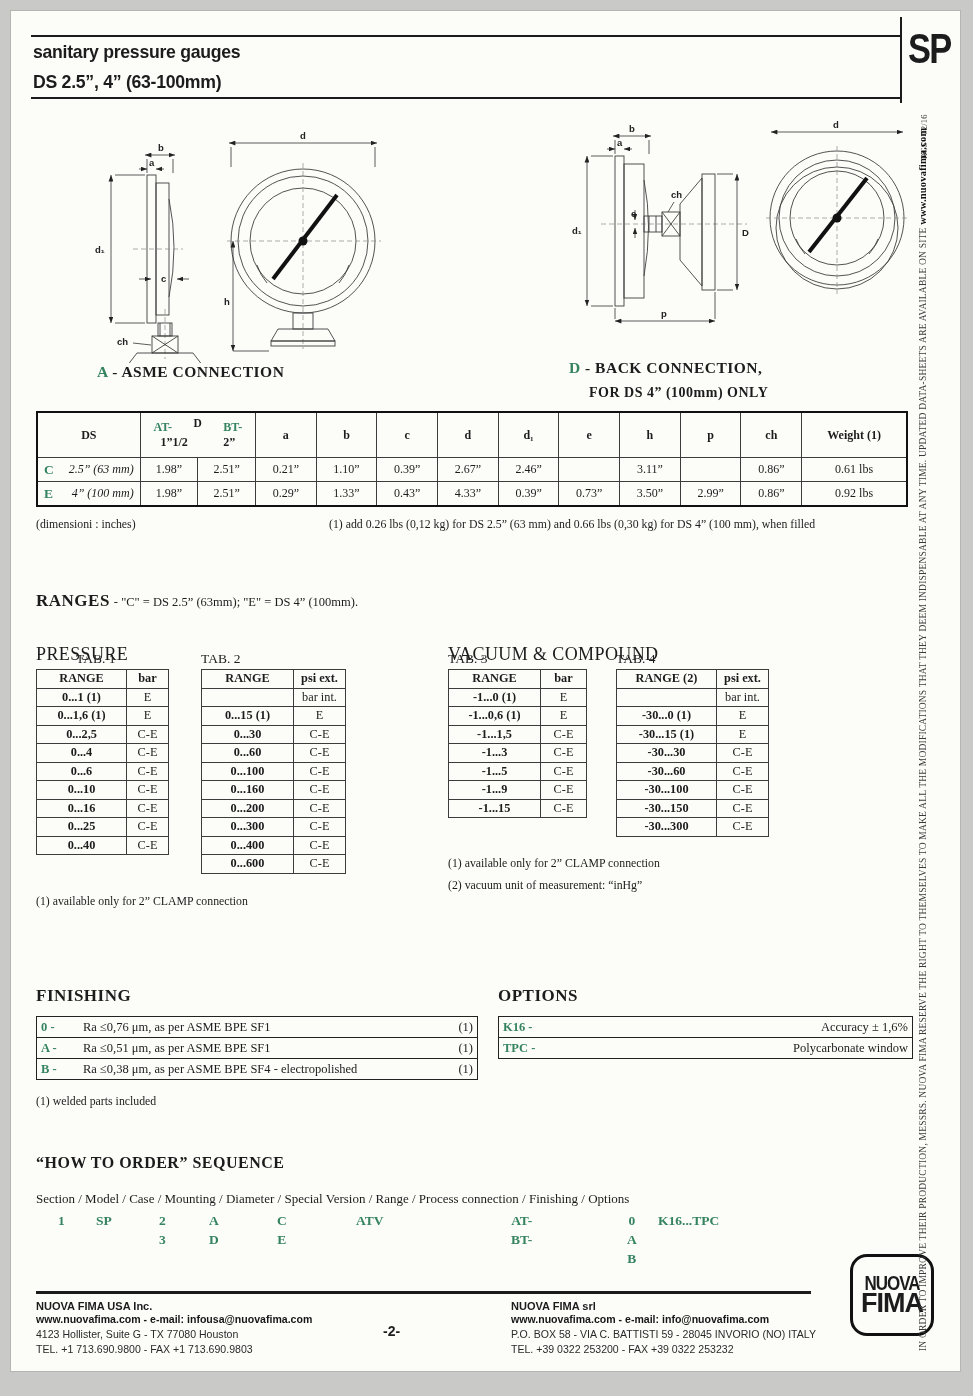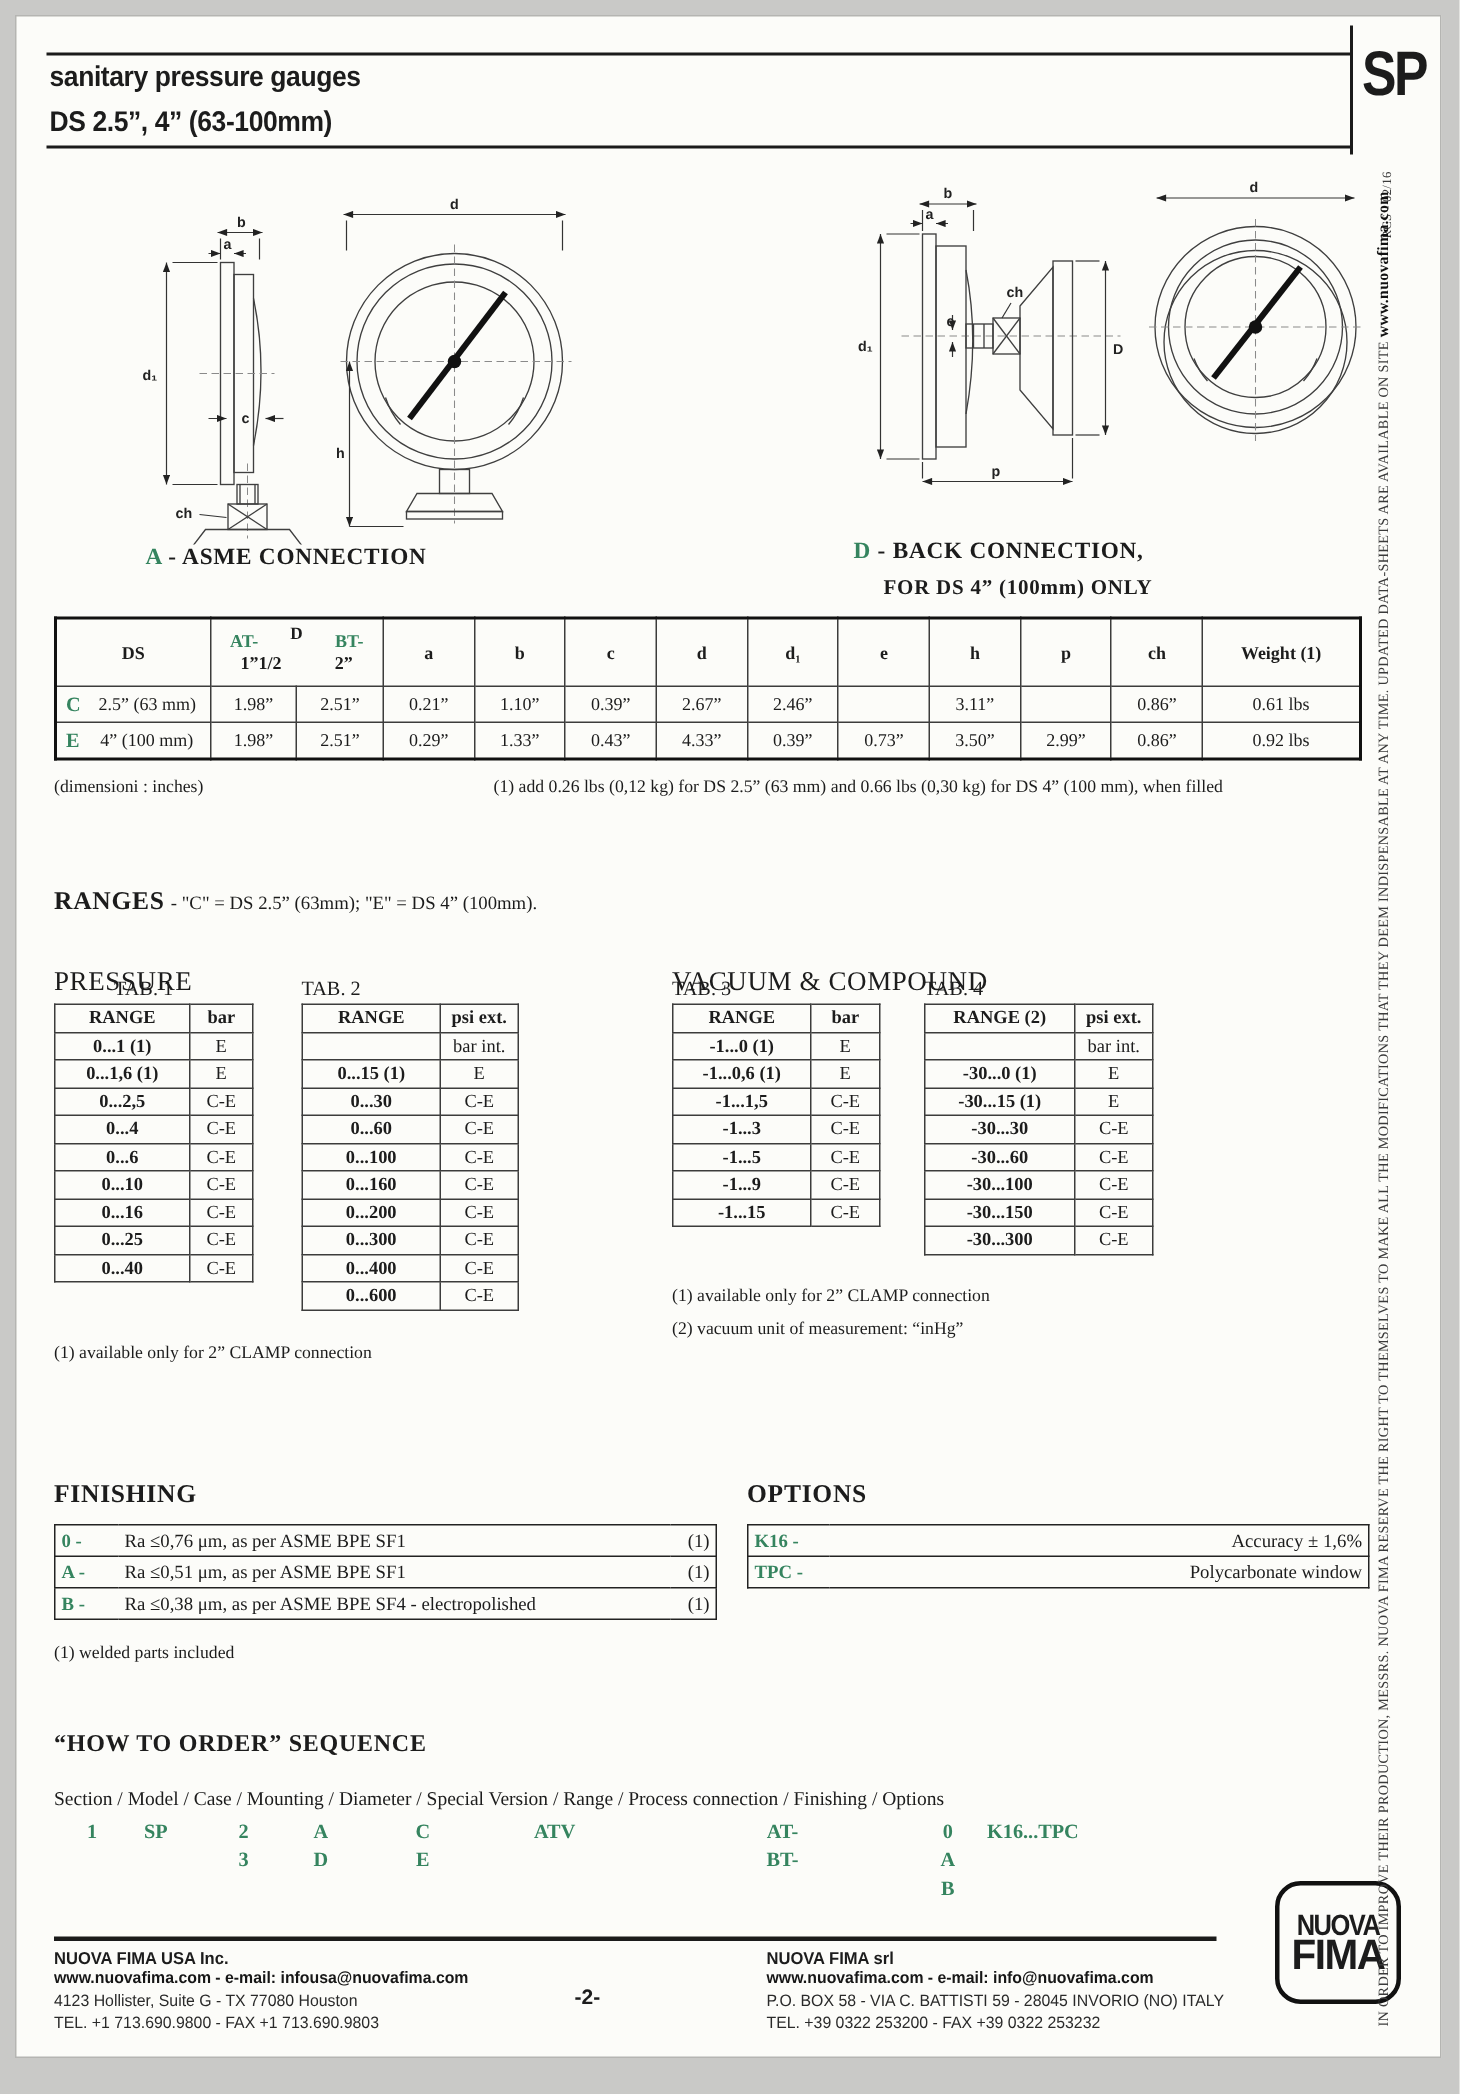--- a/index.html
+++ b/index.html
@@ -21,21 +21,21 @@
   
   table{border-collapse:collapse;}
   .dimtab{width:872px;font-size:12px;}
   .dimtab th,.dimtab td{border:1px solid #3c3c3c;text-align:center;padding:0 2px;}
   .dimtab{border:2px solid #111;}
   .dimtab th{font-weight:700;}
   .dimtab .hrow th{height:44px;}
   .dimtab .drow td{height:23px;}
   .dscell{display:flex;align-items:center;padding:0 4px;}
   .dscode{font-size:13.5px;font-weight:700;margin-right:9px;}
-  .dssize{flex:1;text-align:center;}
+  .dssize{font-style:italic;flex:1;text-align:right;}
   .atbt-r1{display:flex;justify-content:space-around;align-items:flex-start;font-weight:700;}
   .atbt-d{font-size:11.5px;position:relative;top:-3px;color:#1c1c1c;}
   .atbt-r2{display:flex;justify-content:space-around;font-weight:700;}
   
   .rtab{font-size:12.3px;border:1.5px solid #222;}
   .rtab th,.rtab td{border:1px solid #3c3c3c;text-align:center;height:17.5px;padding:0 3px;}
   .rtab th{font-weight:700;}
   .rtab td.rng{font-weight:700;}
   .tabtitle{font-size:13.5px;}
   .seclabel{font-size:18px;letter-spacing:.4px;margin-top:16px;}

